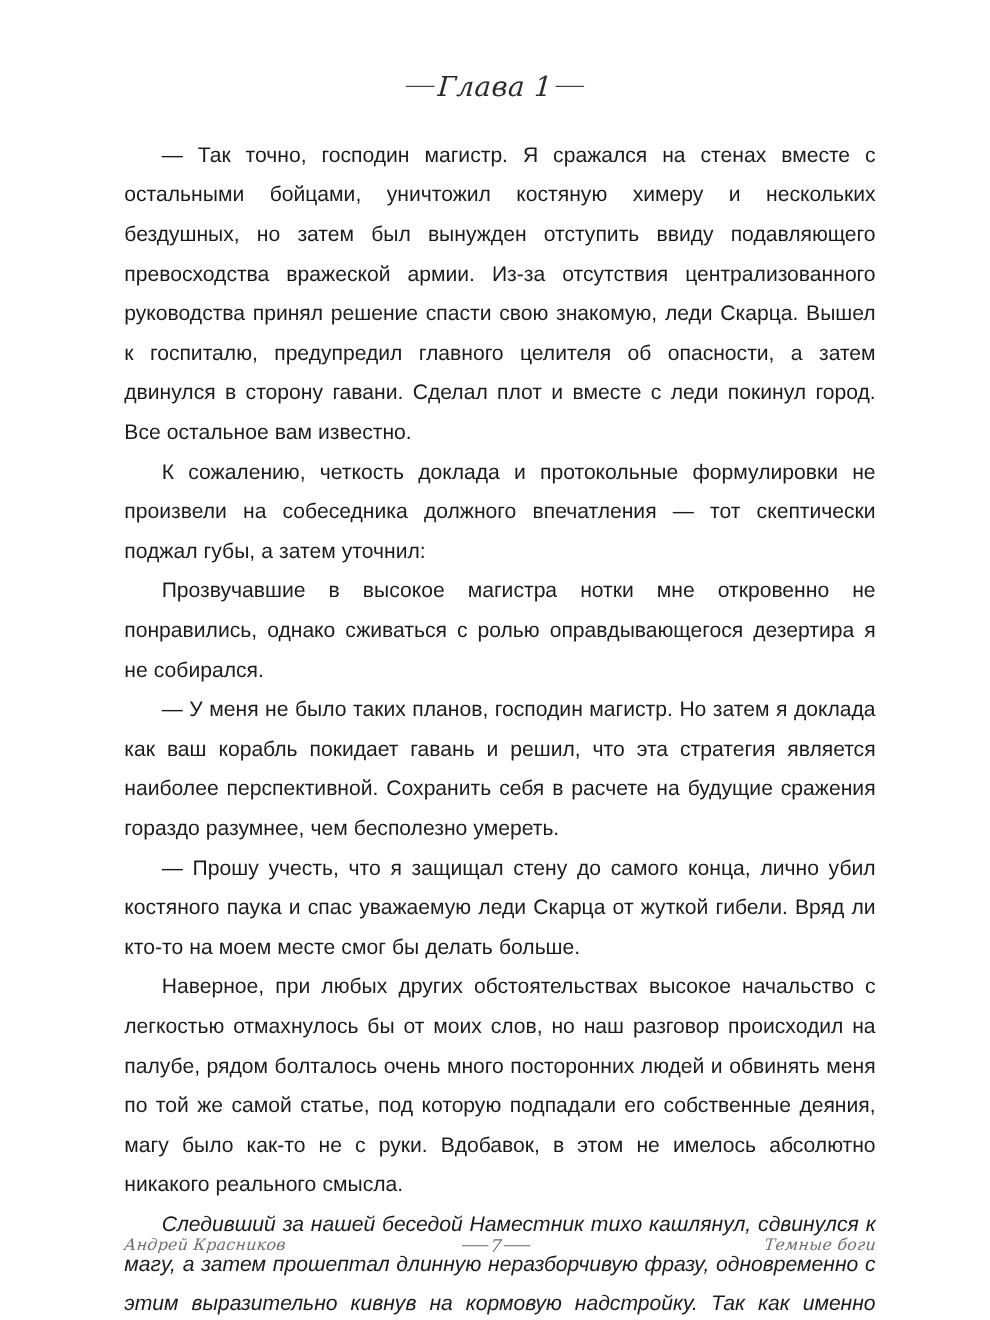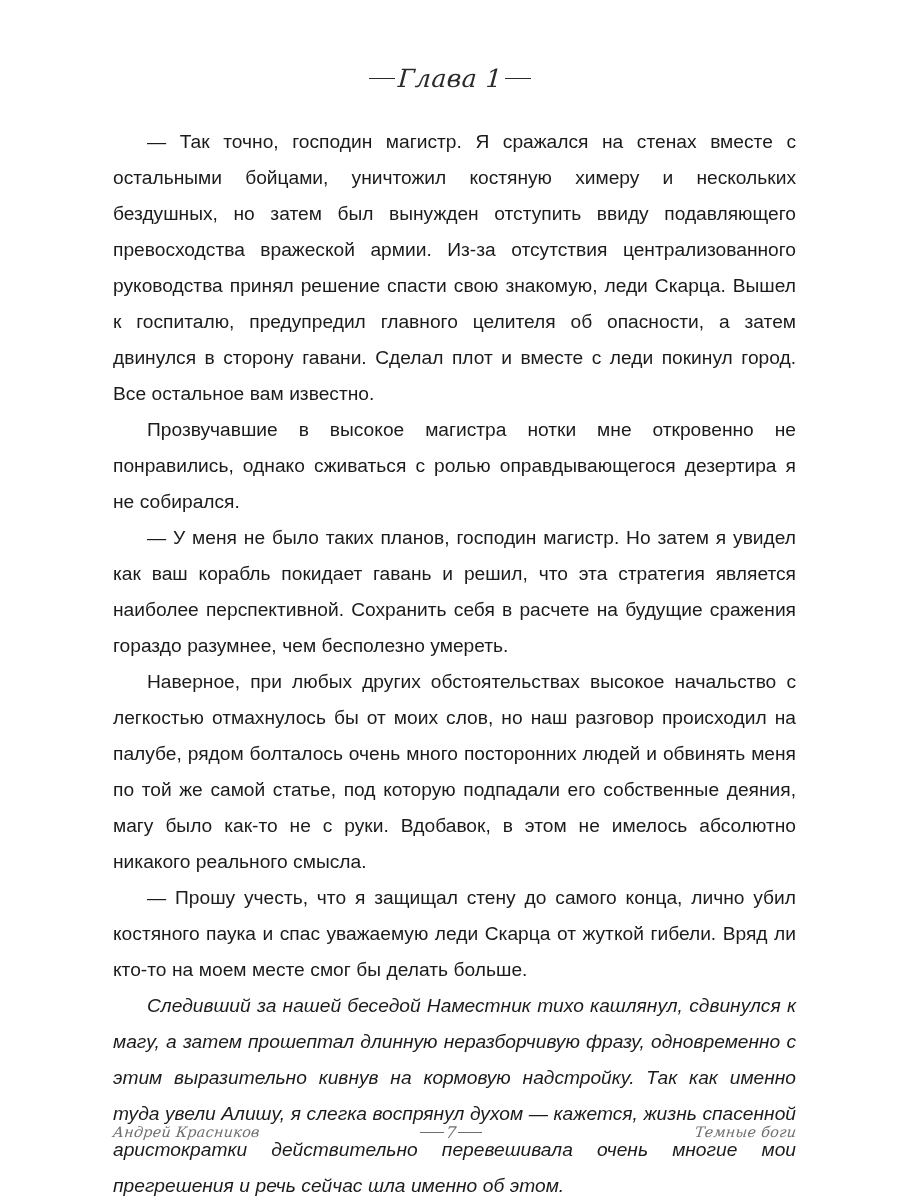--- a/index.html
+++ b/index.html
@@ -116,24 +116,25 @@
 <body>
 
 <div class="page">
 
   <div class="chapter-header">
     <div class="chapter-title"><span class="rule"></span><span>Глава 1</span><span class="rule"></span></div>
   </div>
 
   <div class="textblock">
     <p class="para">— Так точно, господин магистр. Я сражался на стенах вместе с остальными бойцами, уничтожил костяную химеру и нескольких бездушных, но затем был вынужден отступить ввиду подавляющего превосходства вражеской армии. Из-за отсутствия централизованного руководства принял решение спасти свою знакомую, леди Скарца. Вышел к госпиталю, предупредил главного целителя об опасности, а затем двинулся в сторону гавани. Сделал плот и вместе с леди покинул город. Все остальное вам известно.</p>
+    <p class="para">К сожалению, четкость доклада и протокольные формулировки не произвели на собеседника должного впечатления — тот скептически поджал губы, а затем уточнил:</p>
     <p class="para">Прозвучавшие в высокое магистра нотки мне откровенно не понравились, однако сживаться с ролью оправдывающегося дезертира я не собирался.</p>
-    <p class="para">— У меня не было таких планов, господин магистр. Но затем я увидел как ваш корабль покидает гавань и решил, что эта стратегия является наиболее перспективной. Сохранить себя в расчете на будущие сражения гораздо разумнее, чем бесполезно умереть.</p>
+    <p class="para">— У меня не было таких планов, господин магистр. Но затем я доклада как ваш корабль покидает гавань и решил, что эта стратегия является наиболее перспективной. Сохранить себя в расчете на будущие сражения гораздо разумнее, чем бесполезно умереть.</p>
+    <p class="para">— Прошу учесть, что я защищал стену до самого конца, лично убил костяного паука и спас уважаемую леди Скарца от жуткой гибели. Вряд ли кто-то на моем месте смог бы делать больше.</p>
     <p class="para">Наверное, при любых других обстоятельствах высокое начальство с легкостью отмахнулось бы от моих слов, но наш разговор происходил на палубе, рядом болталось очень много посторонних людей и обвинять меня по той же самой статье, под которую подпадали его собственные деяния, магу было как-то не с руки. Вдобавок, в этом не имелось абсолютно никакого реального смысла.</p>
-    <p class="para">— Прошу учесть, что я защищал стену до самого конца, лично убил костяного паука и спас уважаемую леди Скарца от жуткой гибели. Вряд ли кто-то на моем месте смог бы делать больше.</p>
     <p class="para">Следивший за нашей беседой Наместник тихо кашлянул, сдвинулся к магу, а затем прошептал длинную неразборчивую фразу, одновременно с этим выразительно кивнув на кормовую надстройку. Так как именно туда увели Алишу, я слегка воспрянул духом — кажется, жизнь спасенной аристократки действительно перевешивала очень многие мои прегрешения и речь сейчас шла именно об этом.</p>
   </div>
 
   <div class="footer">
     <div class="footer-text">Андрей Красников</div>
     <div class="page-number"><span class="rule"></span><span>7</span><span class="rule"></span></div>
     <div class="footer-text">Темные боги</div>
   </div>
 
 </div>

